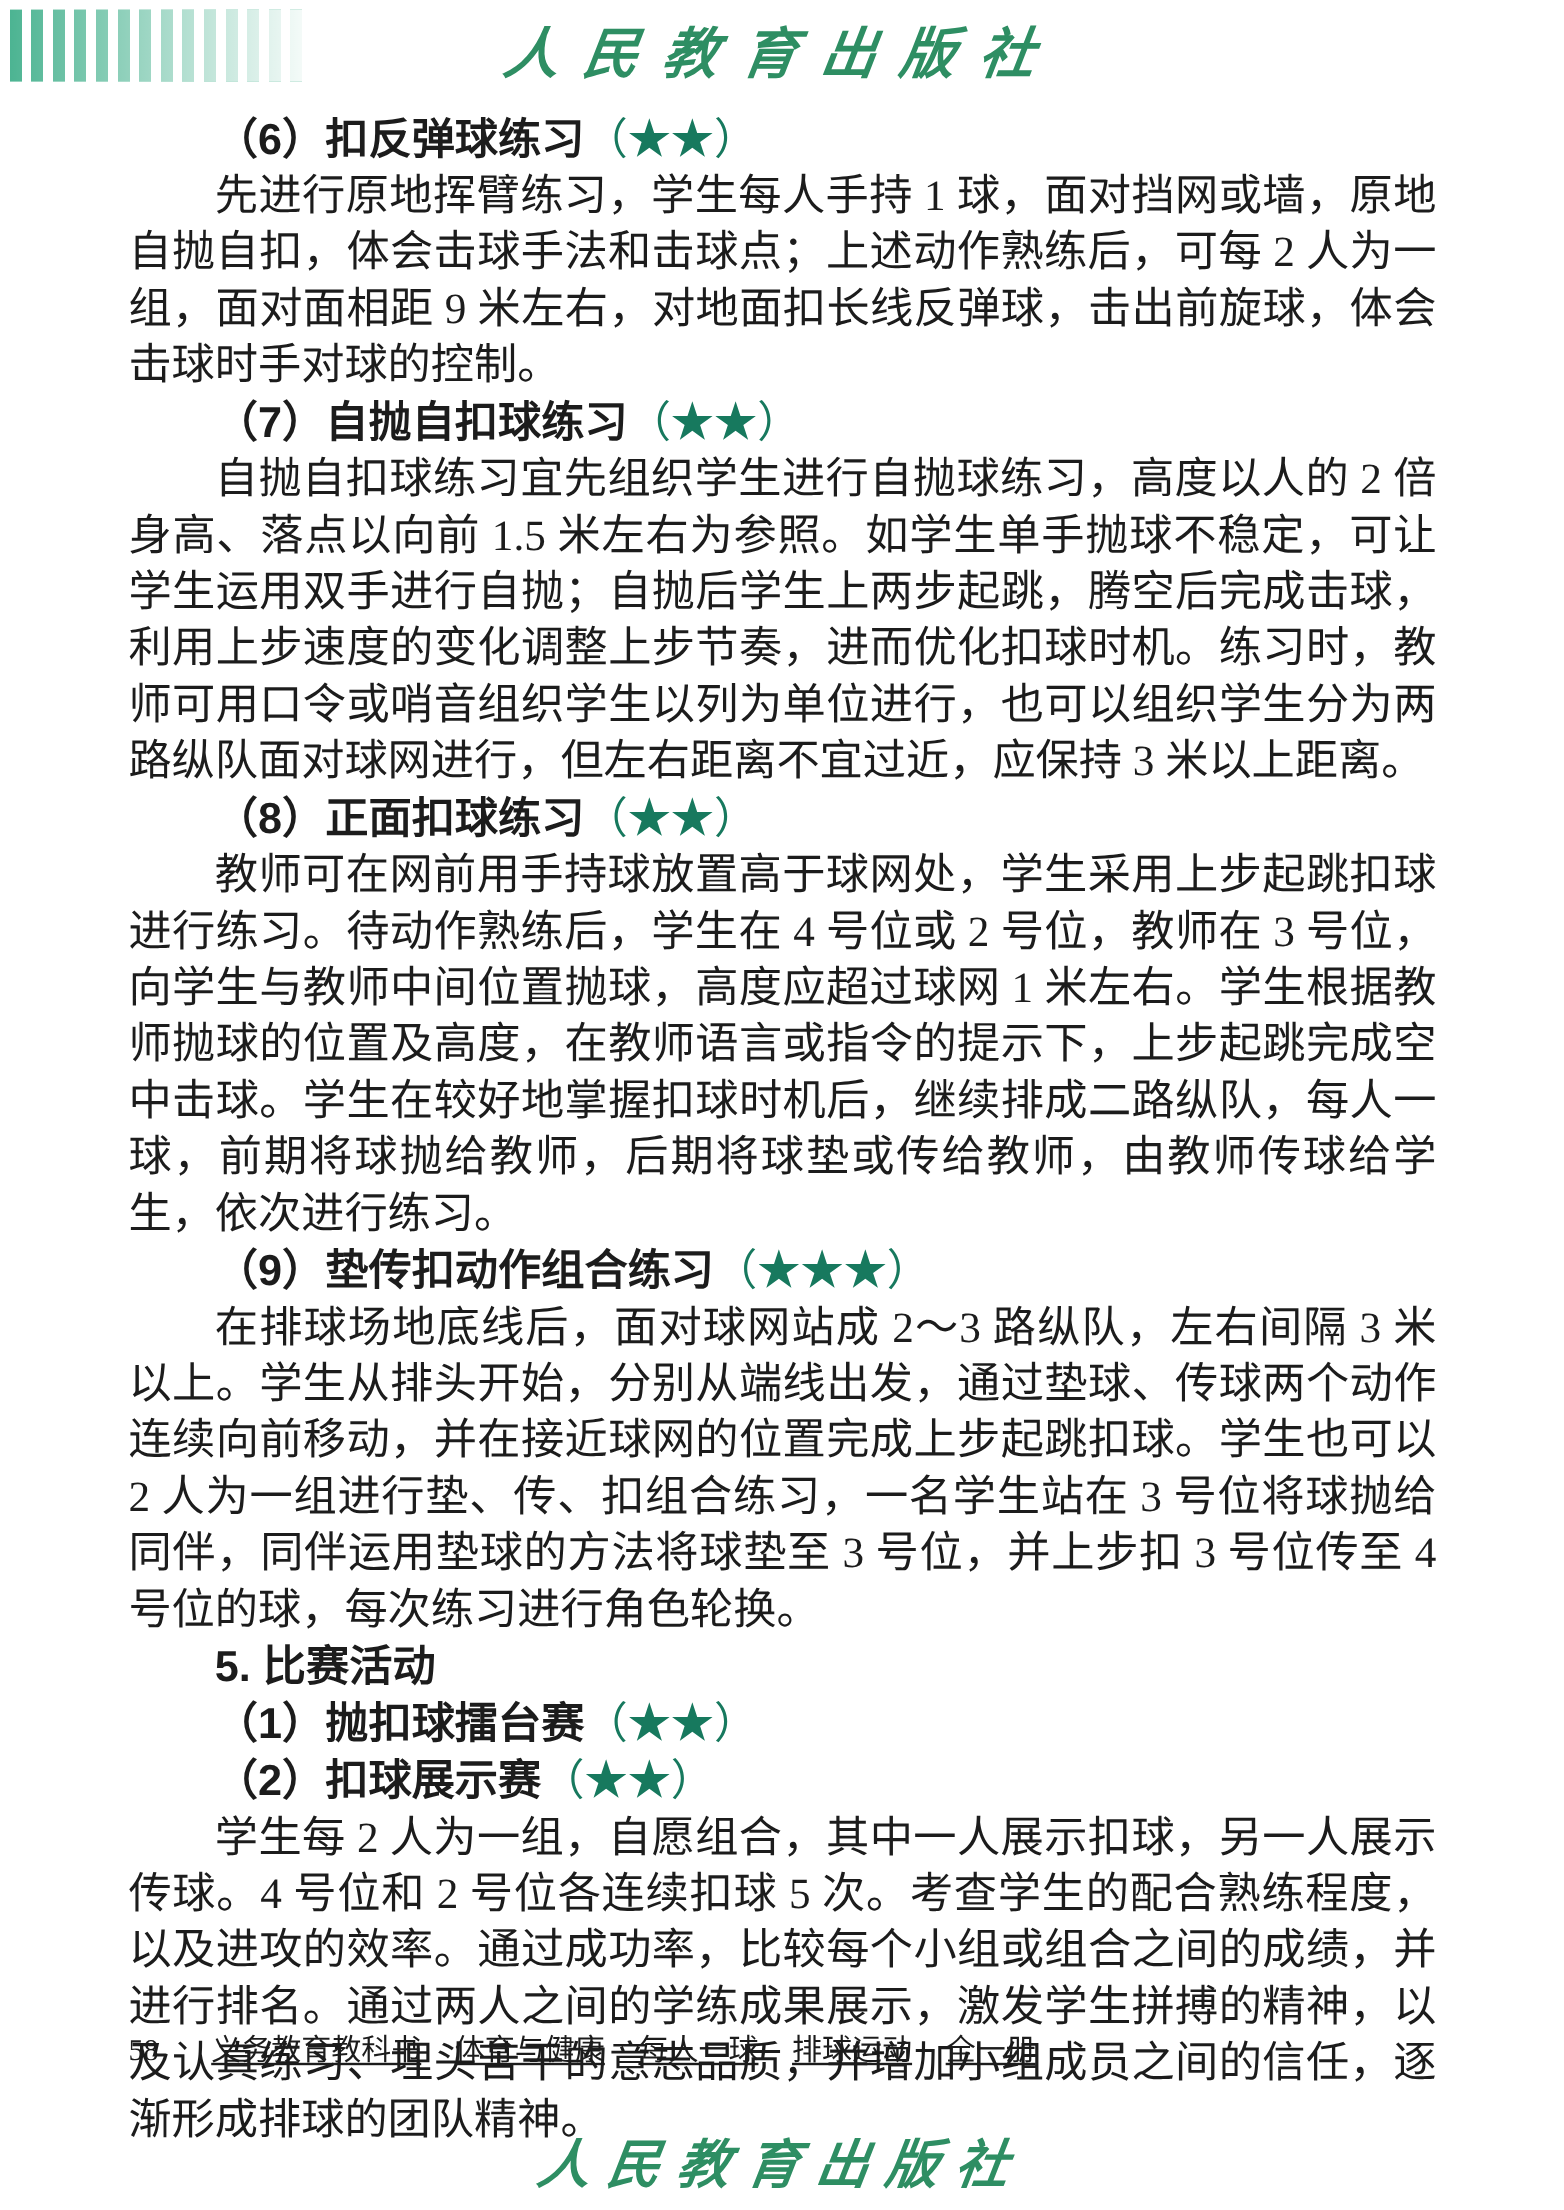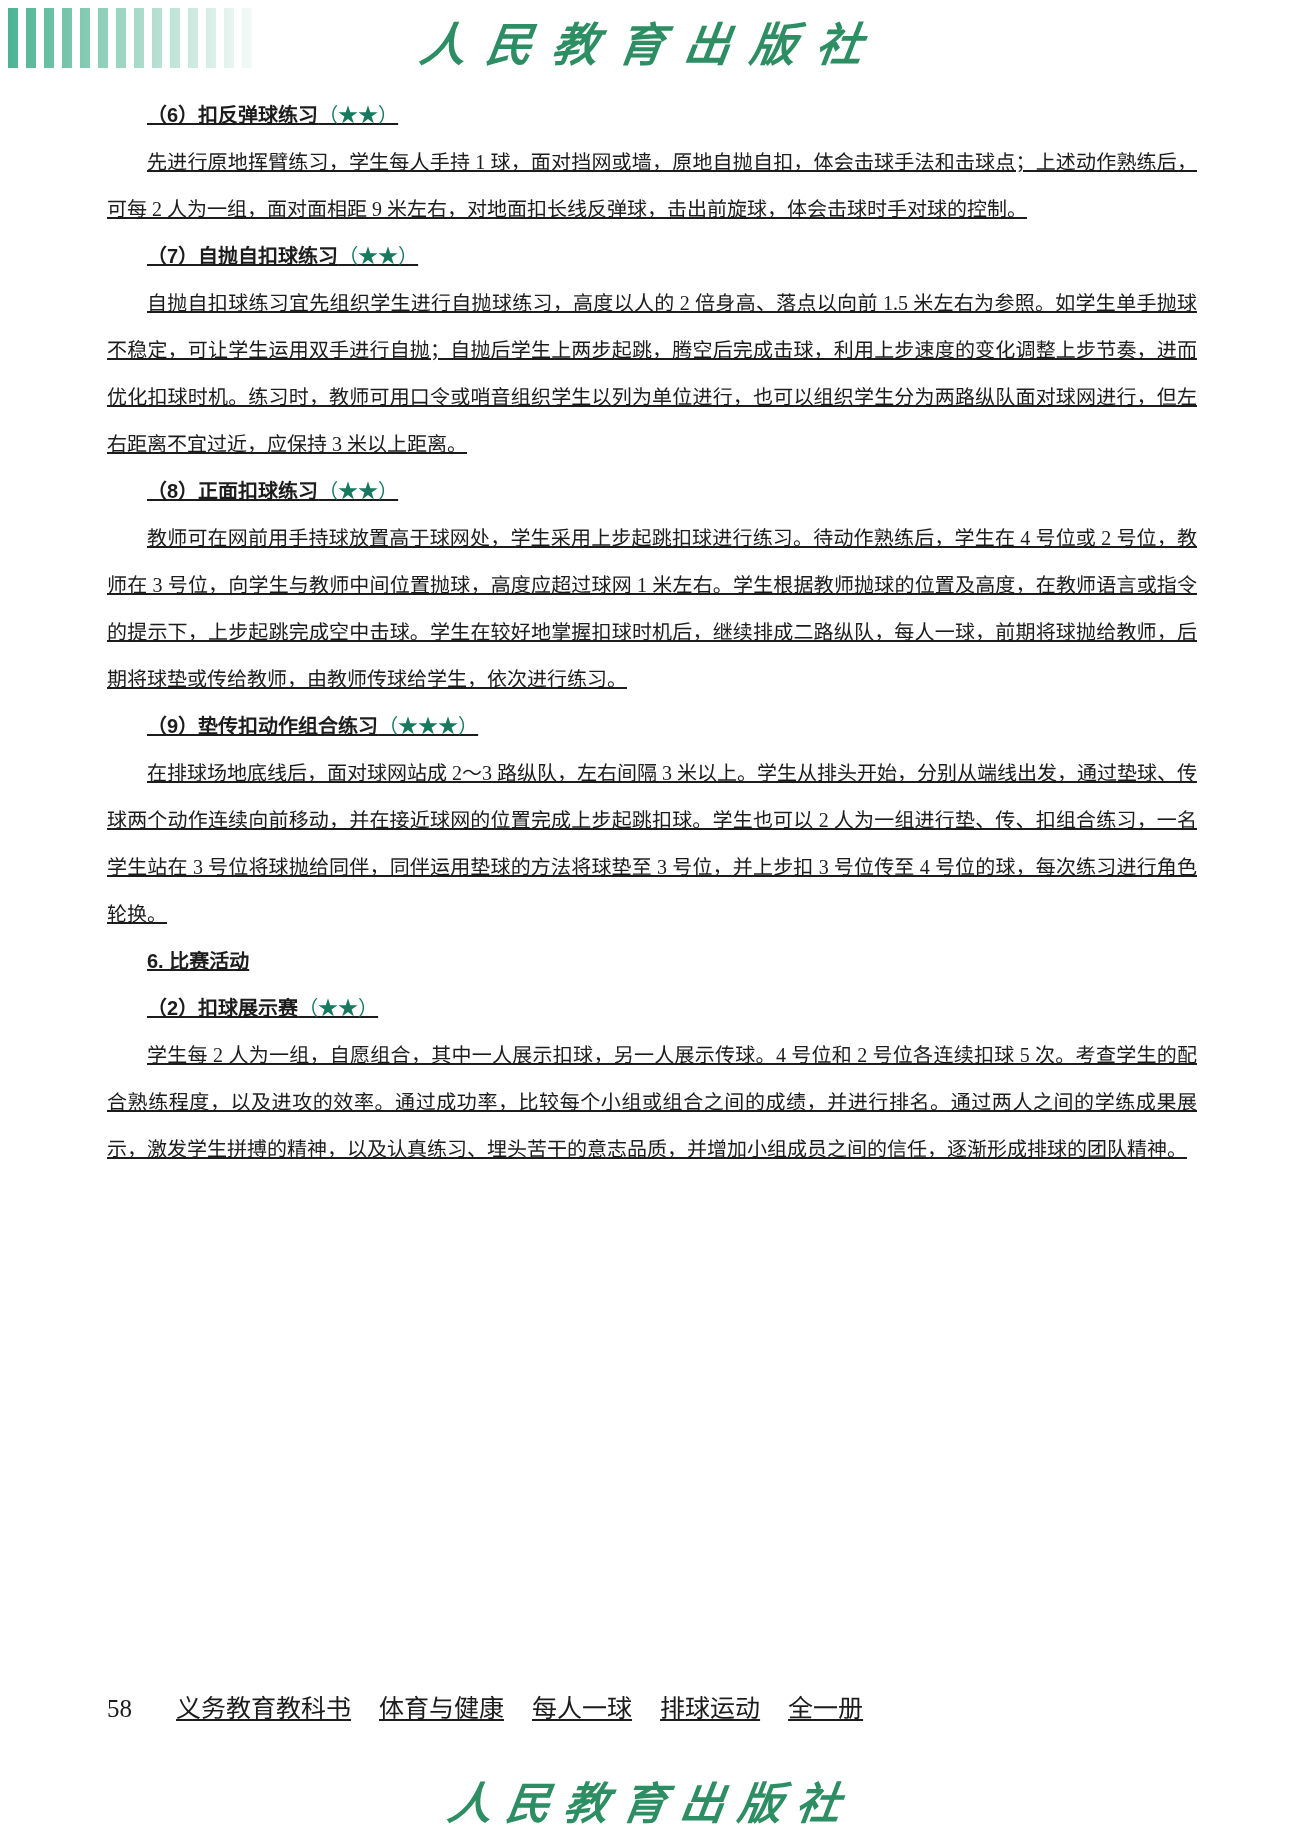--- a/index.html
+++ b/index.html
@@ -40,21 +40,21 @@
   .content {
     position: absolute;
     left: 107px; top: 92px;
     width: 1090px;
     font-size: 28px;
     line-height: 47px;
     text-align: justify;
   }
   .content p, .content h3, .content h2 {
     margin: 0; padding: 0;
-    font-size: 20px; line-height: 47px; text-decoration: underline;
+    font-size: 36px; line-height: 47px;
   }
   .sec-heading, .sub-heading {
     font-family: "Liberation Sans", "DejaVu Sans", sans-serif;
     font-weight: bold;
     text-indent: 2em;
     text-align: left;
   }
   .sec-heading .stars {
     color: #17795e;
     font-weight: normal;
@@ -89,22 +89,23 @@
 
   <h3 class="sec-heading"><span>（7）自抛自扣球练习</span><span class="stars">（★★）</span></h3>
   <p class="body-para">自抛自扣球练习宜先组织学生进行自抛球练习，高度以人的 2 倍身高、落点以向前 1.5 米左右为参照。如学生单手抛球不稳定，可让学生运用双手进行自抛；自抛后学生上两步起跳，腾空后完成击球，利用上步速度的变化调整上步节奏，进而优化扣球时机。练习时，教师可用口令或哨音组织学生以列为单位进行，也可以组织学生分为两路纵队面对球网进行，但左右距离不宜过近，应保持 3 米以上距离。</p>
 
   <h3 class="sec-heading"><span>（8）正面扣球练习</span><span class="stars">（★★）</span></h3>
   <p class="body-para">教师可在网前用手持球放置高于球网处，学生采用上步起跳扣球进行练习。待动作熟练后，学生在 4 号位或 2 号位，教师在 3 号位，向学生与教师中间位置抛球，高度应超过球网 1 米左右。学生根据教师抛球的位置及高度，在教师语言或指令的提示下，上步起跳完成空中击球。学生在较好地掌握扣球时机后，继续排成二路纵队，每人一球，前期将球抛给教师，后期将球垫或传给教师，由教师传球给学生，依次进行练习。</p>
 
   <h3 class="sec-heading"><span>（9）垫传扣动作组合练习</span><span class="stars">（★★★）</span></h3>
   <p class="body-para">在排球场地底线后，面对球网站成 2～3 路纵队，左右间隔 3 米以上。学生从排头开始，分别从端线出发，通过垫球、传球两个动作连续向前移动，并在接近球网的位置完成上步起跳扣球。学生也可以 2 人为一组进行垫、传、扣组合练习，一名学生站在 3 号位将球抛给同伴，同伴运用垫球的方法将球垫至 3 号位，并上步扣 3 号位传至 4 号位的球，每次练习进行角色轮换。</p>
 
-  <h2 class="sub-heading">6. 比赛活动</h2>
+  <h2 class="sub-heading">5. 比赛活动</h2>
 
+  <h3 class="sec-heading"><span>（1）抛扣球擂台赛</span><span class="stars">（★★）</span></h3>
 
   <h3 class="sec-heading"><span>（2）扣球展示赛</span><span class="stars">（★★）</span></h3>
   <p class="body-para">学生每 2 人为一组，自愿组合，其中一人展示扣球，另一人展示传球。4 号位和 2 号位各连续扣球 5 次。考查学生的配合熟练程度，以及进攻的效率。通过成功率，比较每个小组或组合之间的成绩，并进行排名。通过两人之间的学练成果展示，激发学生拼搏的精神，以及认真练习、埋头苦干的意志品质，并增加小组成员之间的信任，逐渐形成排球的团队精神。</p>
 
 </div>
 
 <div class="footer">
   <span class="page-num">58</span>
   <span class="ft-item">义务教育教科书</span>
   <span class="ft-item">体育与健康</span>

